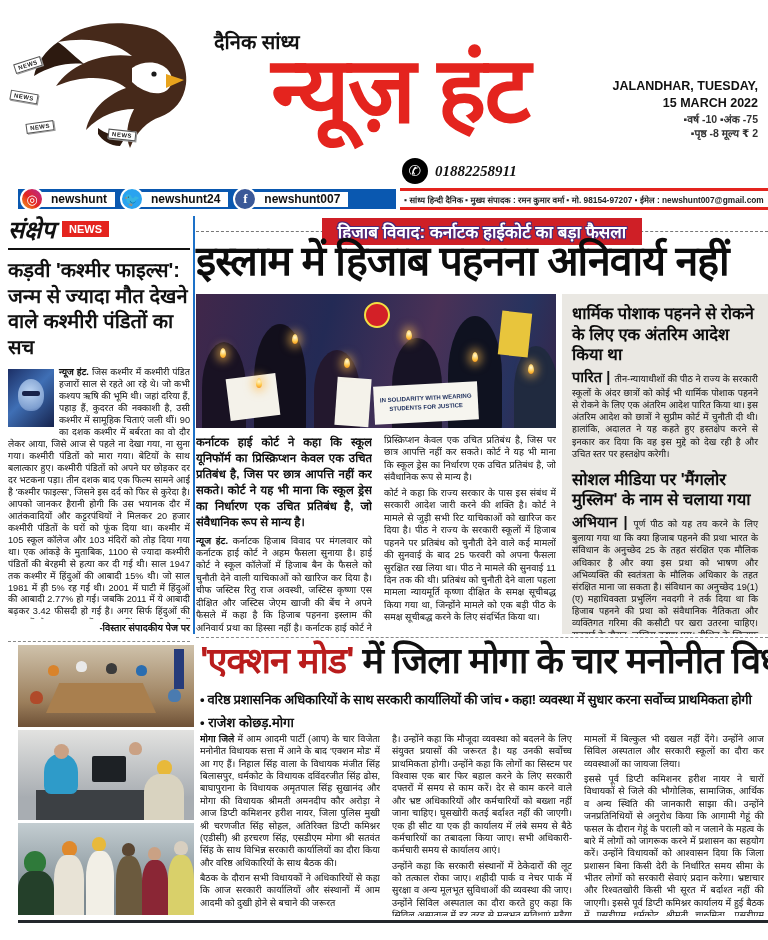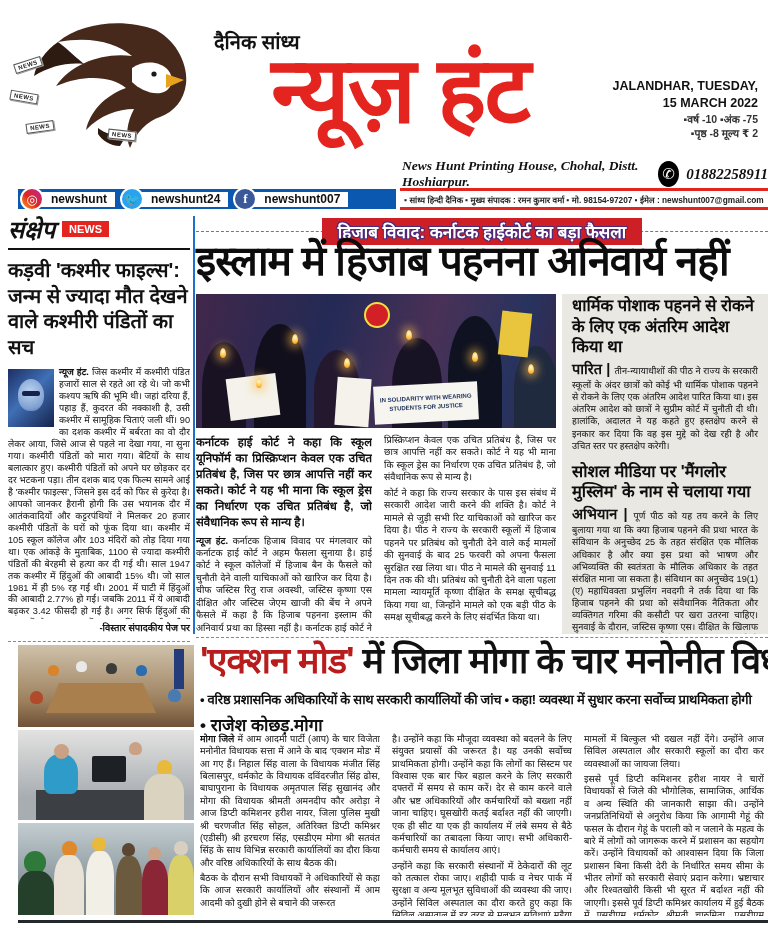--- a/index.html
+++ b/index.html
@@ -66,21 +66,21 @@
     background:radial-gradient(circle at 50% 35%,#fff8cf,#ffc23e 60%,#f08a1d);
     box-shadow:0 0 9px 4px rgba(255,190,80,.55);}
   .poster{position:absolute;background:#f4f2ea;}
   #sign-navy{position:absolute;right:78px;bottom:6px;width:104px;height:38px;background:#f6f5ef;
     transform:rotate(-3deg);display:flex;align-items:center;justify-content:center;text-align:center;
     color:#20315e;font-weight:800;font-size:6px;line-height:1.5;padding:2px;box-sizing:border-box;}
   #spread-circ{position:absolute;left:168px;top:8px;width:22px;height:22px;border-radius:50%;
     background:#d32027;border:2px solid #f3df44;}
   
   #side-box{left:562px;top:294px;width:206px;height:340px;background:#eae8e3;
-    box-sizing:border-box;padding:1px 10px;overflow:hidden;}
+    box-sizing:border-box;padding:9px 10px;overflow:hidden;}
   .side-hl{font-size:16.5px;font-weight:800;line-height:1.25;color:#0c0c0c;}
   .side-p{font-size:9.2px;line-height:1.32;text-align:justify;margin-top:3px;}
   .side-lead{font-weight:800;font-size:14.5px;margin-top:44px;}
   
   .story-col{top:434px;height:200px;overflow:hidden;font-size:9.3px;line-height:1.34;text-align:justify;}
   #colA{left:196px;width:176px;}
   #colB{left:384px;width:172px;}
   #colA .intro{font-weight:800;font-size:11.5px;line-height:1.4;margin-bottom:4px;}
   .lead-b{font-weight:800;}
   .story-col p{margin:0 0 3px 0;}
@@ -100,21 +100,21 @@
     background:#2e9bc9;}
   #photo-office .whead{position:absolute;left:36px;top:14px;width:15px;height:15px;border-radius:50%;background:#caa184;}
   #photo-crowd{height:92px;background:linear-gradient(#c3cdd1,#7d8a91 80%);}
   .head{position:absolute;border-radius:50% 50% 42% 42%;}
   .body-sh{position:absolute;border-radius:40% 40% 0 0;}
   
   #bottom-hl{left:200px;top:640px;width:568px;font-size:36px;font-weight:800;letter-spacing:-1px;
     white-space:nowrap;line-height:1.15;}
   #bottom-hl .red{color:#b91c1c;}
   #bottom-sub{left:200px;top:690px;width:568px;font-size:13px;font-weight:700;letter-spacing:-0.3px;}
-  #bottom-by{left:200px;top:713px;font-size:17px;font-weight:800;}
+  #bottom-by{left:200px;top:713px;font-size:13px;font-weight:800;}
   .bcol{top:733px;height:183px;overflow:hidden;font-size:9.3px;line-height:1.33;text-align:justify;}
   .bcol p{margin:0 0 3px 0;}
   #bc1{left:200px;width:180px;}
   #bc2{left:392px;width:180px;}
   #bc3{left:584px;width:180px;}
   #bottom-rule{left:18px;top:920px;width:750px;height:3px;background:#23282c;}
   
   #eagle{left:6px;top:16px;width:196px;height:140px;}
   .news-tag{position:absolute;background:#fff;border:1px solid #555;color:#222;font-weight:800;
     font-size:6px;padding:1px 3px;letter-spacing:.5px;box-shadow:1px 1px 0 #999;}
@@ -141,21 +141,20 @@
   <div id="paper-title" class="abs">न्यूज़ हंट</div>
 
   <div id="date-block" class="abs">
     <div class="b">JALANDHAR, TUESDAY,</div>
     <div class="b">15 MARCH 2022</div>
     <div class="s">▪वर्ष -10  ▪अंक -75</div>
     <div class="s">▪पृष्ठ -8 मूल्य ₹ 2</div>
   </div>
 
   <div id="printer-row" class="abs">
-    <span class="pr">News Hunt Printing House, Chohal, Distt. Hoshiarpur.</span>
     <span class="phone-circ">✆</span>
     <span id="phone-num">01882258911</span>
   </div>
 
   <div id="social-bar" class="abs">
     <span class="soc">
       <span class="ic ic-insta">◎</span>
       <span class="pill">newshunt</span>
     </span>
     <span class="soc">

